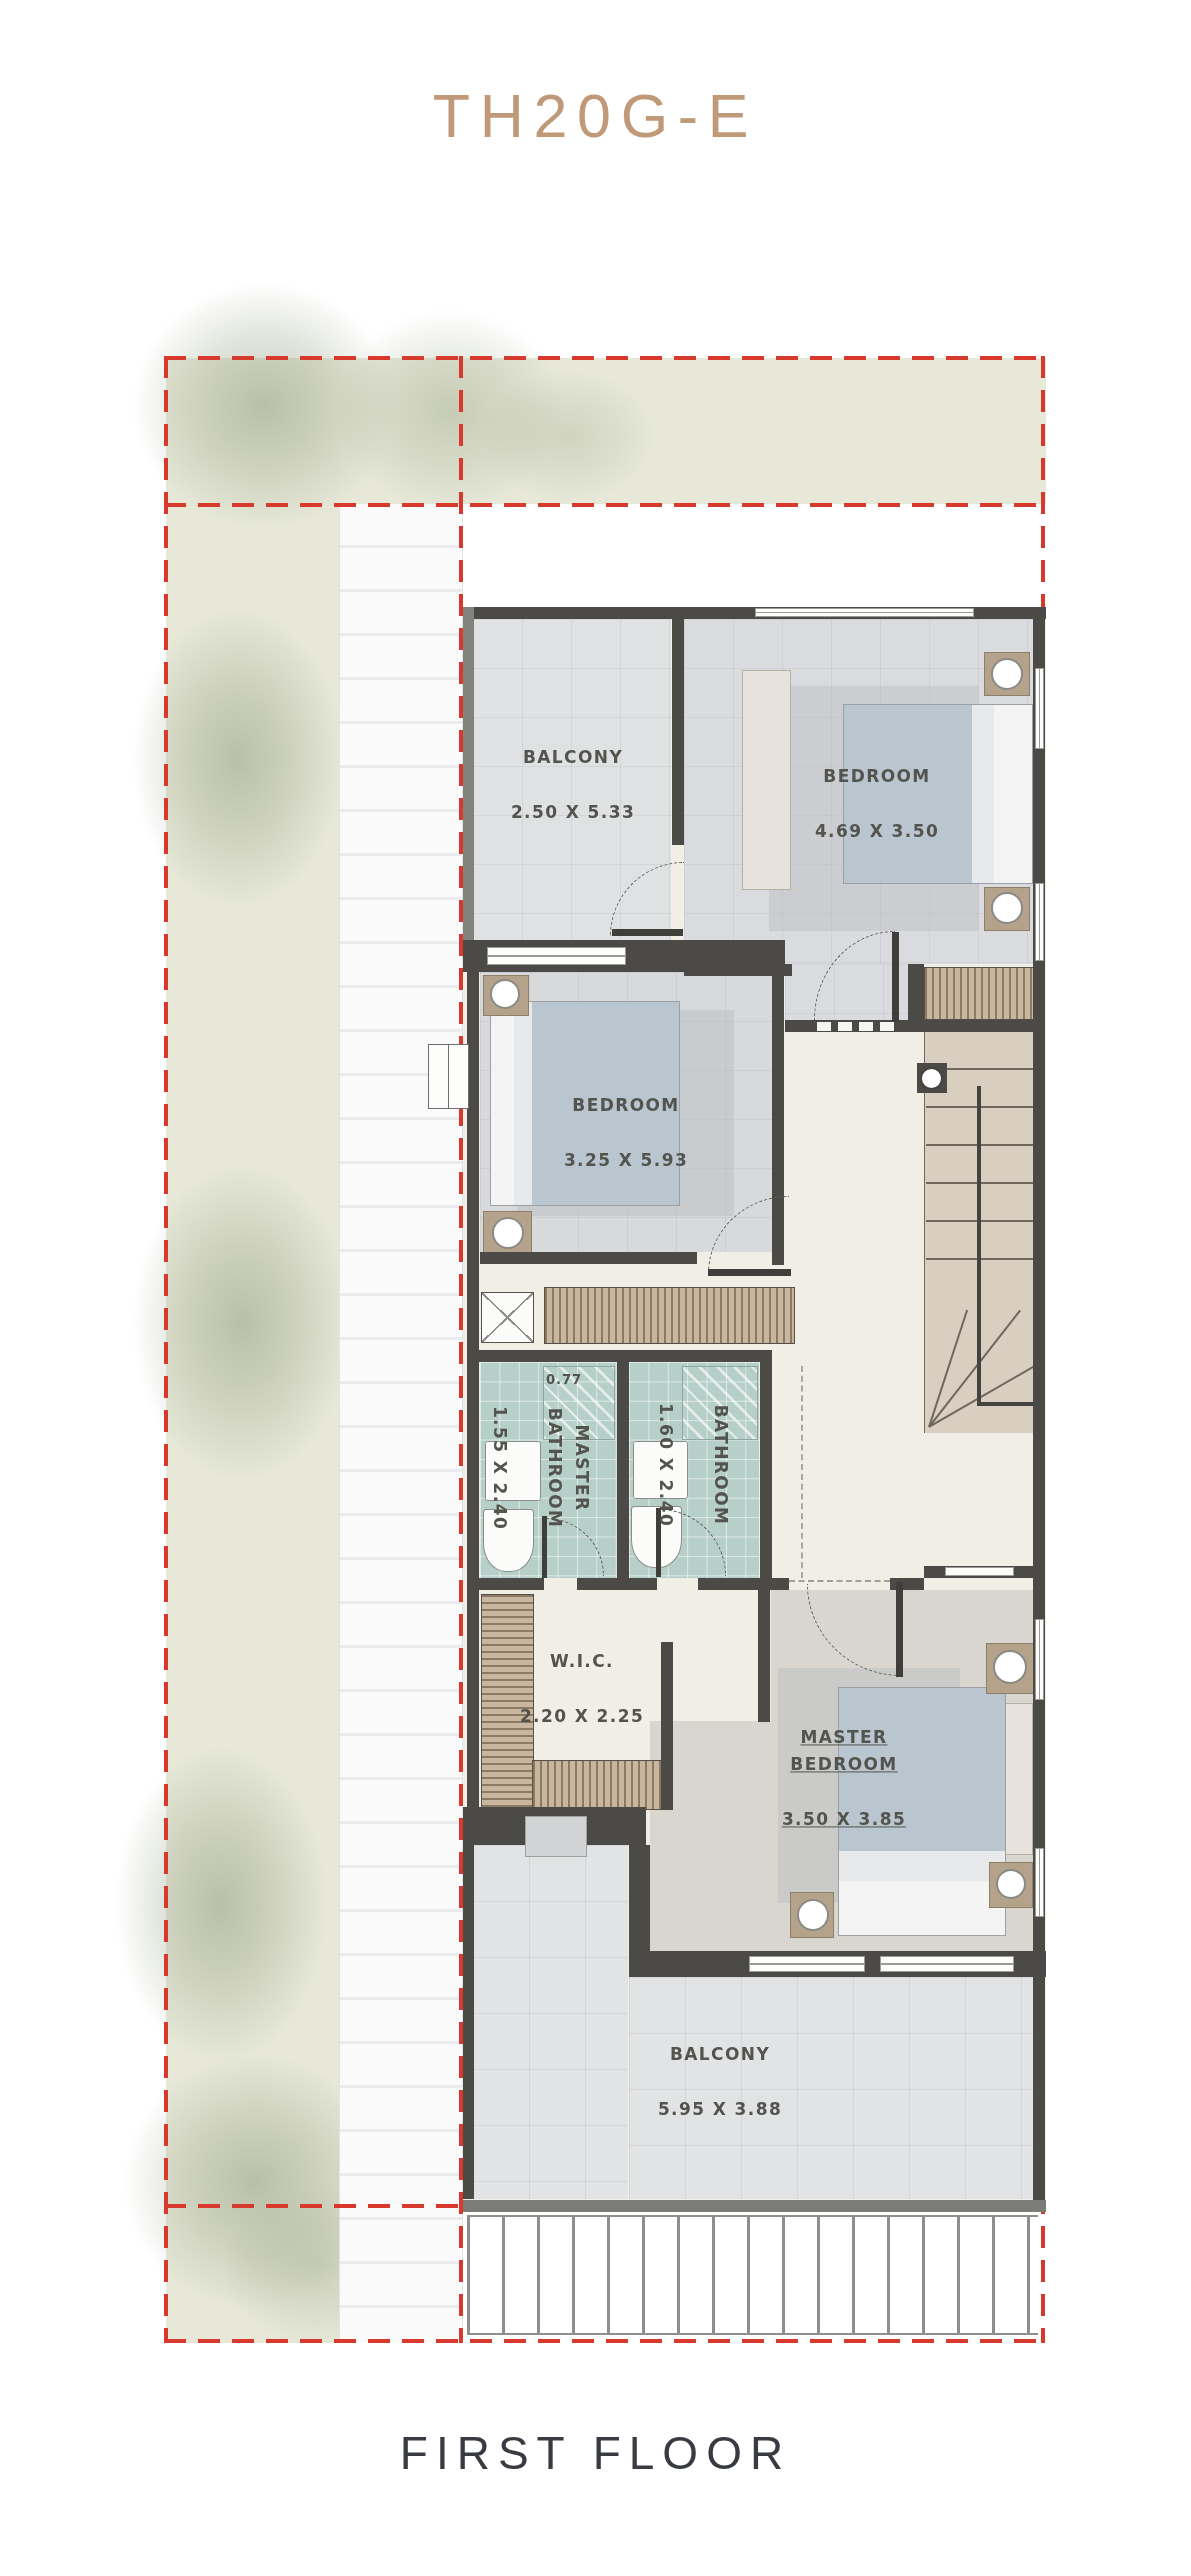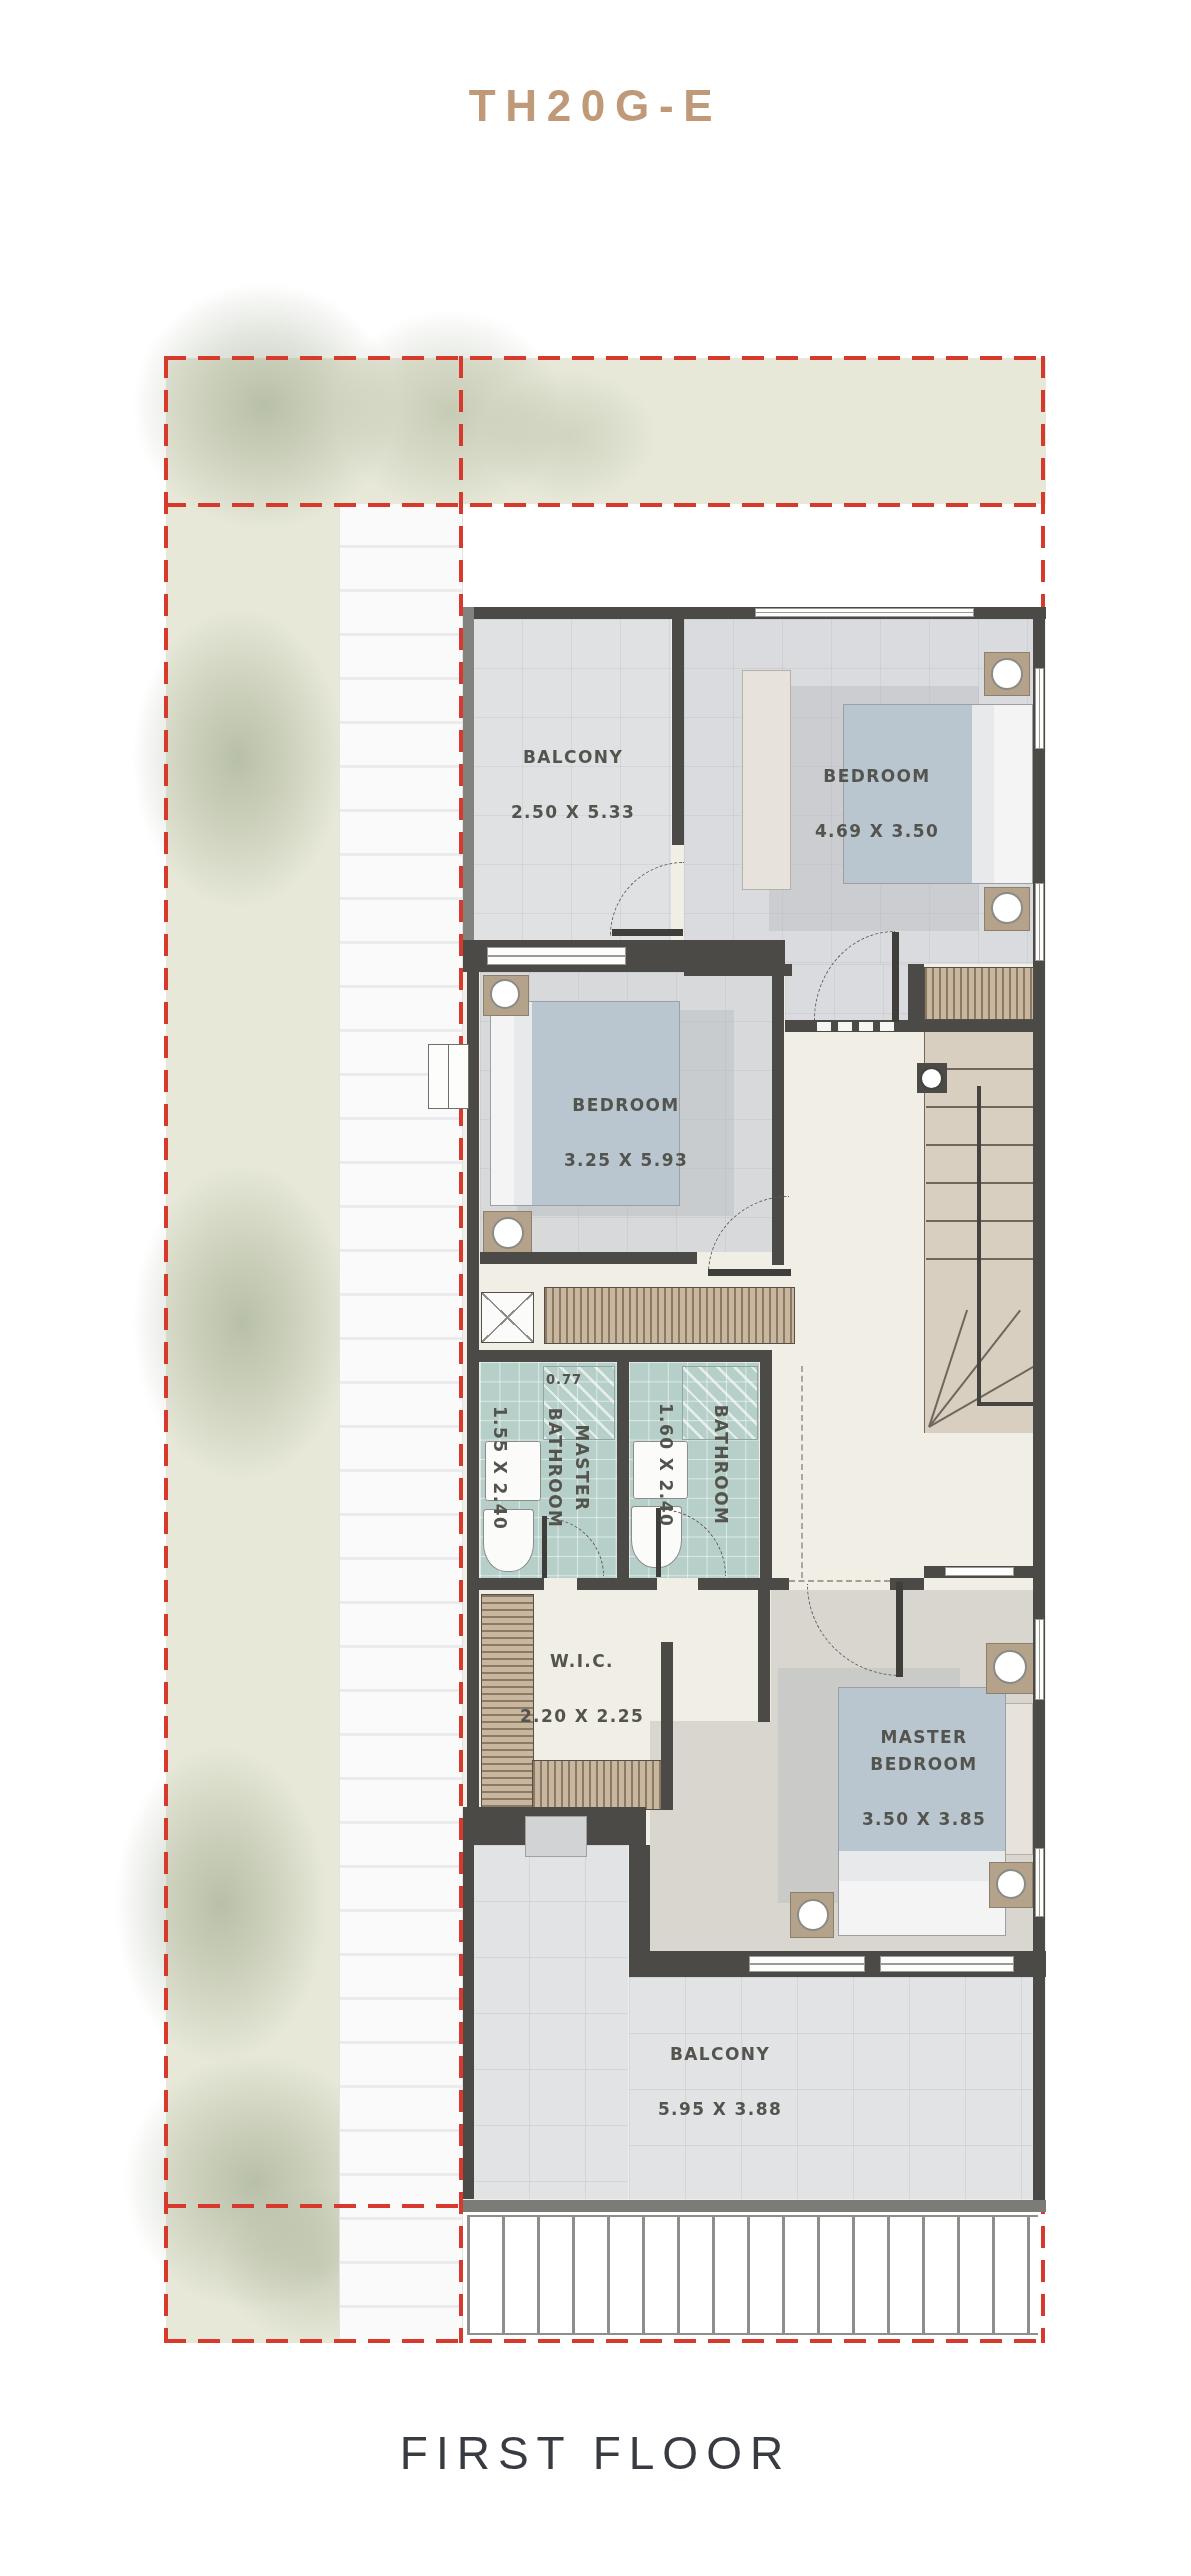--- a/index.html
+++ b/index.html
@@ -2,21 +2,21 @@
 <html style="font-size:14px"><head>
 <meta charset="utf-8">
 <style>
   html,body{margin:0;padding:0;background:#fff;}
   .page{position:relative;width:1191px;height:2576px;background:#ffffff;overflow:hidden;
         font-family:"Liberation Sans",sans-serif;}
   .abs{position:absolute;}
 
   
   .hdr{left:0;right:0;text-align:center;}
-  .unit-code{top:81px;font-size:44px;font-weight:700;letter-spacing:9.7px;color:#c09a78;}
+  .unit-code{top:81px;font-size:61px;font-weight:400;letter-spacing:9.7px;color:#c09a78;}
   .unit-type{top:178px;font-size:37px;font-weight:700;letter-spacing:1.8px;color:#20242c;}
   .unit-variant{top:227px;font-size:34px;font-weight:300;letter-spacing:5.3px;color:#272b33;}
   .floor-label{top:2426px;font-size:46px;font-weight:300;letter-spacing:8px;color:#383c42;}
 
   
   .garden{background:#e7e8d8;}
   .tree{border-radius:50%;background:radial-gradient(closest-side,rgba(146,158,128,.55),rgba(146,158,128,.28) 55%,rgba(146,158,128,0));}
   .walkway{background:repeating-linear-gradient(180deg,#fafafb 0 41px,#ebebed 41px 44px);
            border-left:0.9px solid #e3e3e3;border-right:0.9px solid #e3e3e3;}
   .rdash-h{height:4.4px;background:repeating-linear-gradient(90deg,#d8392d 0 22px,rgba(216,57,45,0) 22px 34px);}
@@ -245,21 +245,21 @@
     <div>1.55 X 2.40</div>
   </div>
   <div class="abs room-label rot" style="left:693px;top:1465px;">
     <div>BATHROOM</div>
     <div>1.60 X 2.40</div>
   </div>
   <div class="abs room-label" style="left:582px;top:1689px;">
     <div>W.I.C.</div>
     <div>2.20 X 2.25</div>
   </div>
-  <div class="abs room-label" style="left:924px;top:1779px;width:168px;">
+  <div class="abs room-label" style="left:844px;top:1779px;width:168px;text-decoration:underline;">
     <div>MASTER BEDROOM</div>
     <div>3.50 X 3.85</div>
   </div>
   <div class="abs room-label" style="left:720px;top:2082px;">
     <div>BALCONY</div>
     <div>5.95 X 3.88</div>
   </div>
   <div class="abs dim-note" style="left:564px;top:1379px;">0.77</div>
 
   <div class="abs hdr floor-label">FIRST FLOOR</div>

